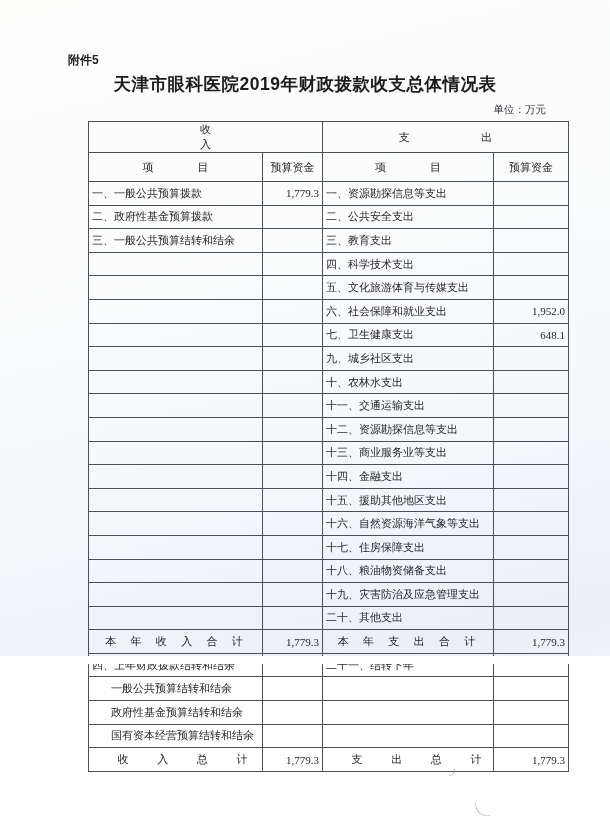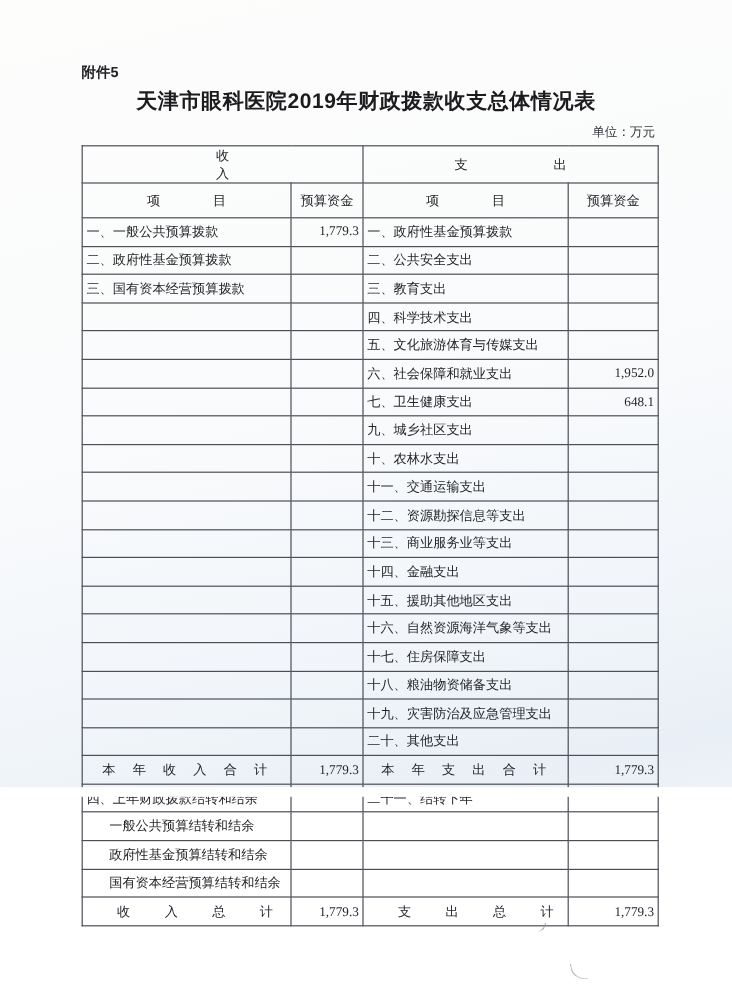--- a/index.html
+++ b/index.html
@@ -51,21 +51,21 @@
     left: 68px; top: 121px;
     width: 480px;
     border-collapse: collapse;
     table-layout: fixed;
     font-size: 11px;
     color: #26262a;
   }
   table.grid, table.grid th, table.grid td {
     border: 1px solid #4c4f56;
   }
-  table.grid { border: 1.6px solid #2e2e33; }
+  table.grid { border: 1.6px solid #2e2e33; margin-left: 20px; }
   table.grid th {
     font-weight: normal;
     text-align: center;
     vertical-align: middle;
   }
   thead tr.sec-row th { height: 26px; }
   thead tr.sub-row th { height: 29px; }
   tbody td {
     height: 23.6px;
     padding: 0 3px;
@@ -130,31 +130,31 @@
         <th class="spread-lg">项目</th>
         <th>预算资金</th>
         <th class="spread-lg">项目</th>
         <th>预算资金</th>
       </tr>
     </thead>
     <tbody id="rows">
         <tr>
           <td>一、一般公共预算拨款</td>
           <td class="amount">1,779.3</td>
-          <td>一、政府性基金预算拨款</td>
+          <td>一、资源勘探信息等支出</td>
           <td class="amount"></td>
         </tr>
         <tr>
           <td>二、政府性基金预算拨款</td>
           <td class="amount"></td>
           <td>二、公共安全支出</td>
           <td class="amount"></td>
         </tr>
         <tr>
-          <td>三、国有资本经营预算拨款</td>
+          <td>三、一般公共预算结转和结余</td>
           <td class="amount"></td>
           <td>三、教育支出</td>
           <td class="amount"></td>
         </tr>
         <tr>
           <td></td>
           <td class="amount"></td>
           <td>四、科学技术支出</td>
           <td class="amount"></td>
         </tr>

